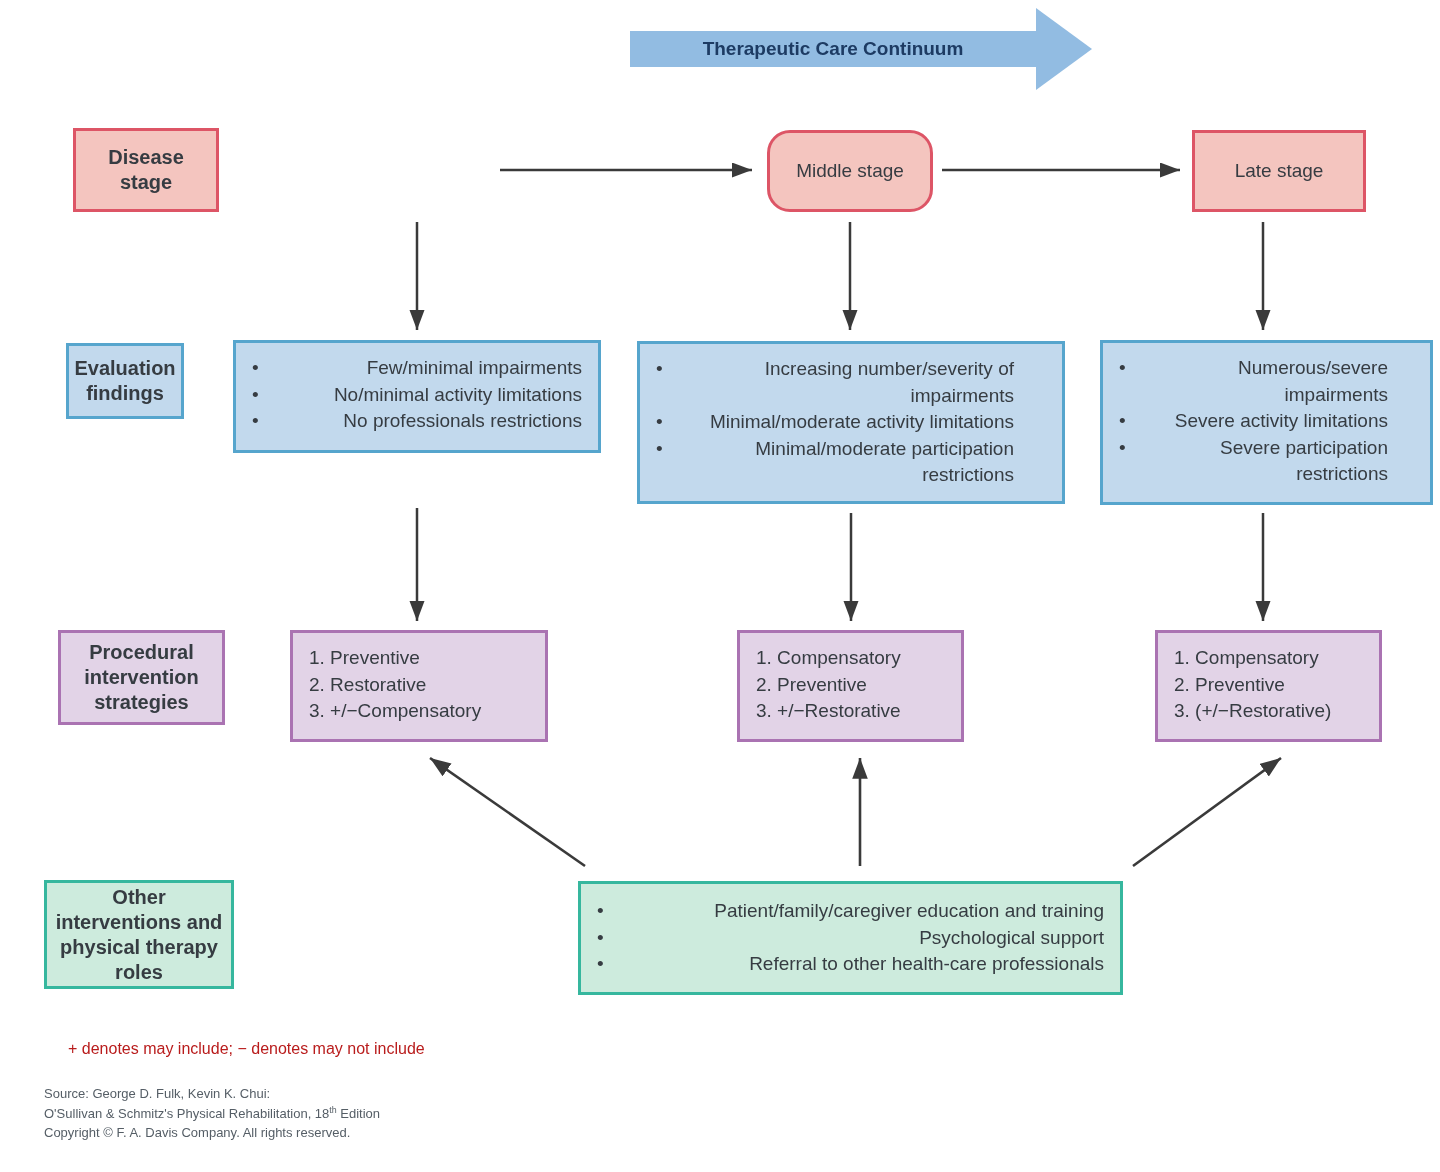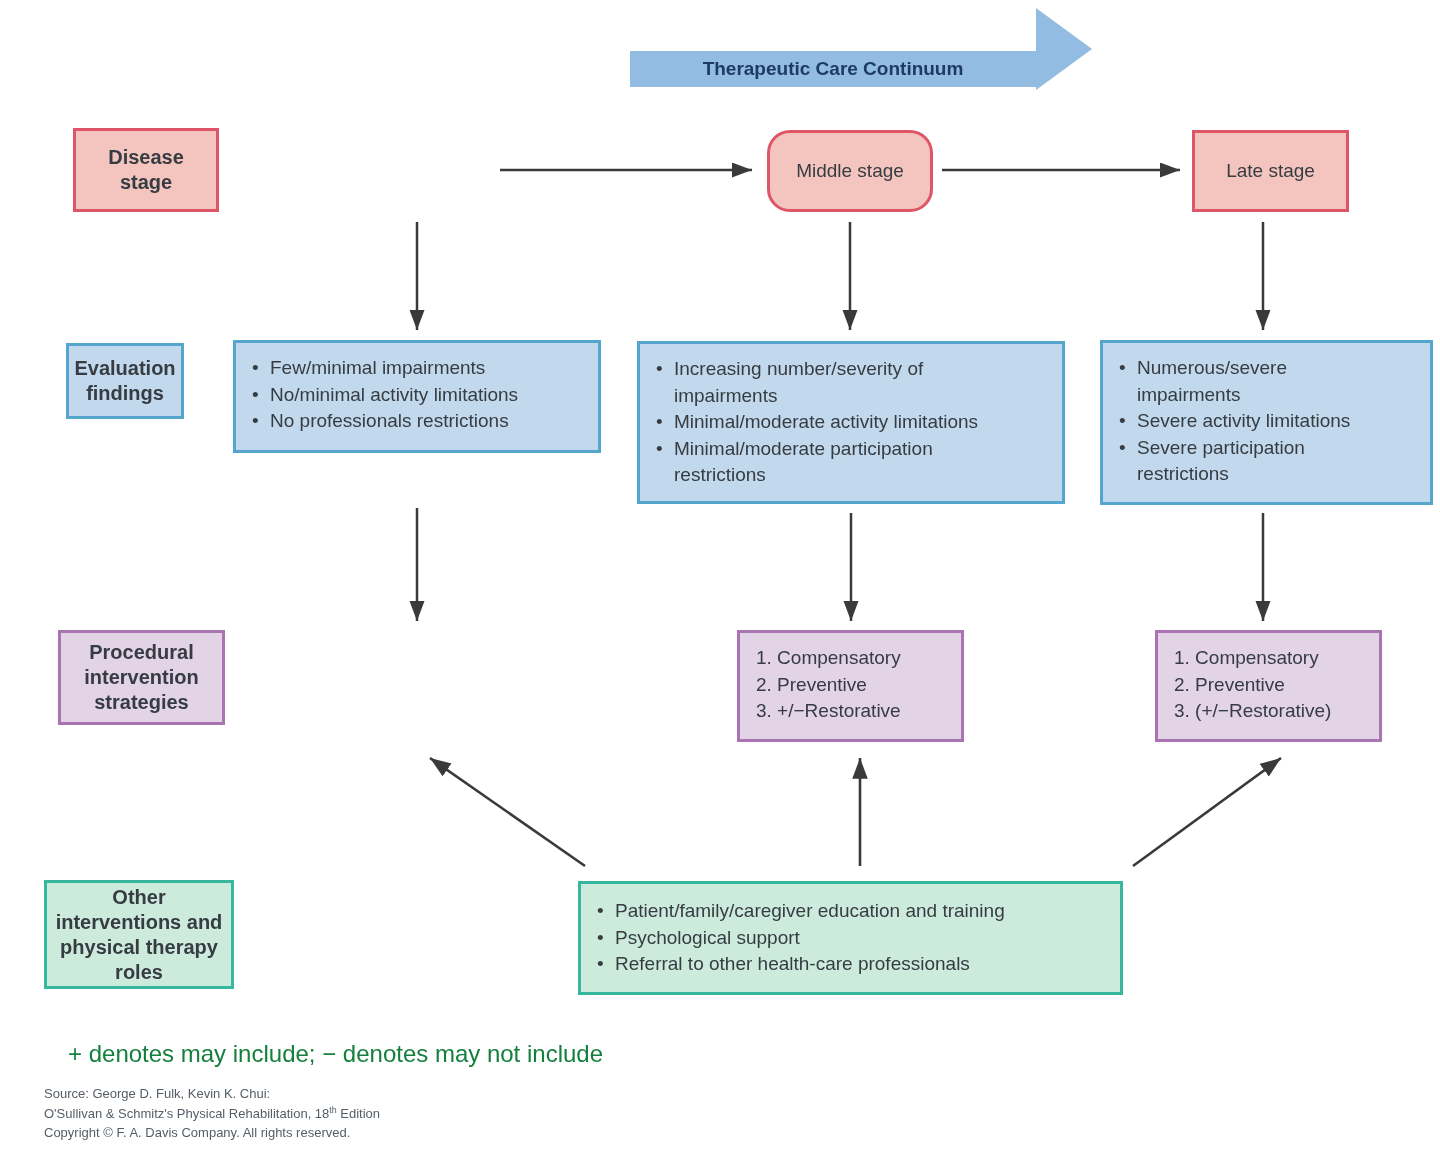--- a/index.html
+++ b/index.html
@@ -20,31 +20,31 @@
   .pink{background:var(--pink-fill);border:3px solid var(--pink-border);}
   .blue{background:var(--blue-fill);border:3px solid var(--blue-border);}
   .purple{background:var(--purple-fill);border:3px solid var(--purple-border);}
   .teal{background:var(--teal-fill);border:3px solid var(--teal-border);}
   .label{display:flex;align-items:center;justify-content:center;text-align:center;
     font-weight:bold;font-size:20px;line-height:1.25;padding:4px 8px;}
   .content{padding:12px 16px;font-size:19px;line-height:1.4;}
   ul.blist{margin:0;padding:0;list-style:none;}
   ul.blist li{display:flex;}
   ul.blist .b{width:18px;flex-shrink:0;}
-  ul.blist .t{flex:1;}
+  ul.blist .t{flex:1;text-align:right;}
   .numline{display:block;}
   
   .arrow-body{position:absolute;left:630px;top:31px;width:406px;height:36px;
     background:var(--title-arrow-fill);display:flex;align-items:center;justify-content:center;
-    z-index:2;margin-top:20px;}
+    z-index:2;}
   .arrow-body .title-text{font-weight:bold;font-size:19px;color:var(--title-text);white-space:nowrap;}
   .arrow-head{position:absolute;left:1036px;top:8px;width:0;height:0;z-index:2;
     border-top:41px solid transparent;border-bottom:41px solid transparent;
     border-left:56px solid var(--title-arrow-fill);}
-  .legend{position:absolute;left:68px;top:1040px;font-size:24px;color:#15803d;z-index:2;}
+  .legend{position:absolute;left:68px;top:1040px;font-size:16px;color:#b91c1c;z-index:2;}
   .source{position:absolute;left:44px;top:1084px;font-size:13px;line-height:1.5;
     color:var(--muted);z-index:2;}
   .source .sup{vertical-align:super;font-size:0.68em;}
 </style>
 </head>
 <body>
 
 <div id="canvas">
 
   <svg id="connectors" width="1440" height="1172">
@@ -66,21 +66,21 @@
     <line x1="1133" y1="866" x2="1281" y2="758" stroke="#3a3a3a" stroke-width="2.6" marker-end="url(#ah)"></line>
   </svg>
 
   <div class="arrow-body">
     <span class="title-text">Therapeutic Care Continuum</span>
   </div>
   <div class="arrow-head"></div>
 
   <div class="box pink label" style="left:73px;top:128px;width:146px;height:84px;">Disease stage</div>
   <div class="box pink label" style="left:767px;top:130px;width:166px;height:82px;font-weight:normal;font-size:19px;border-radius:23px;">Middle stage</div>
-  <div class="box pink label" style="left:1192px;top:130px;width:157px;height:82px;font-weight:normal;font-size:19px;">Late stage</div>
+  <div class="box pink label" style="left:1192px;top:130px;width:174px;height:82px;font-weight:normal;font-size:19px;">Late stage</div>
 
   <div class="box blue label" style="left:66px;top:343px;width:118px;height:76px;">Evaluation findings</div>
 
   <div class="box blue content" style="left:233px;top:340px;width:368px;height:113px;">
     <ul class="blist">
       <li>
           <span class="b">•</span>
           <span class="t">Few/minimal impairments</span>
         </li>
       <li>
@@ -123,20 +123,25 @@
         </li>
       <li>
           <span class="b">•</span>
           <span class="t">Severe participation restrictions</span>
         </li>
     </ul>
   </div>
 
   <div class="box purple label" style="left:58px;top:630px;width:167px;height:95px;">Procedural intervention strategies</div>
 
+  <div class="box purple content" style="left:290px;top:630px;width:258px;height:112px;">
+    <span class="numline">1. Preventive</span>
+    <span class="numline">2. Restorative</span>
+    <span class="numline">3. +/−Compensatory</span>
+  </div>
 
   <div class="box purple content" style="left:737px;top:630px;width:227px;height:112px;">
     <span class="numline">1. Compensatory</span>
     <span class="numline">2. Preventive</span>
     <span class="numline">3. +/−Restorative</span>
   </div>
 
   <div class="box purple content" style="left:1155px;top:630px;width:227px;height:112px;">
     <span class="numline">1. Compensatory</span>
     <span class="numline">2. Preventive</span>

